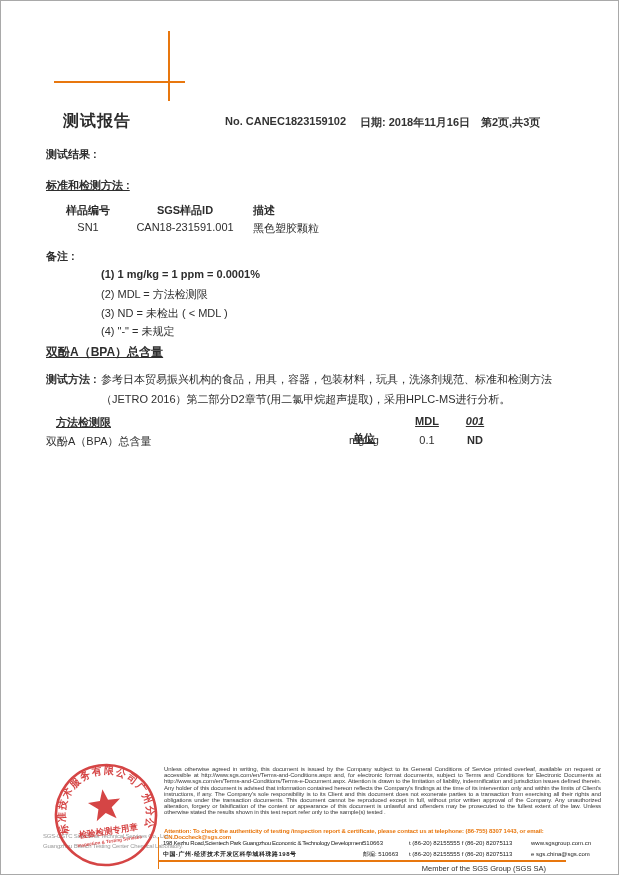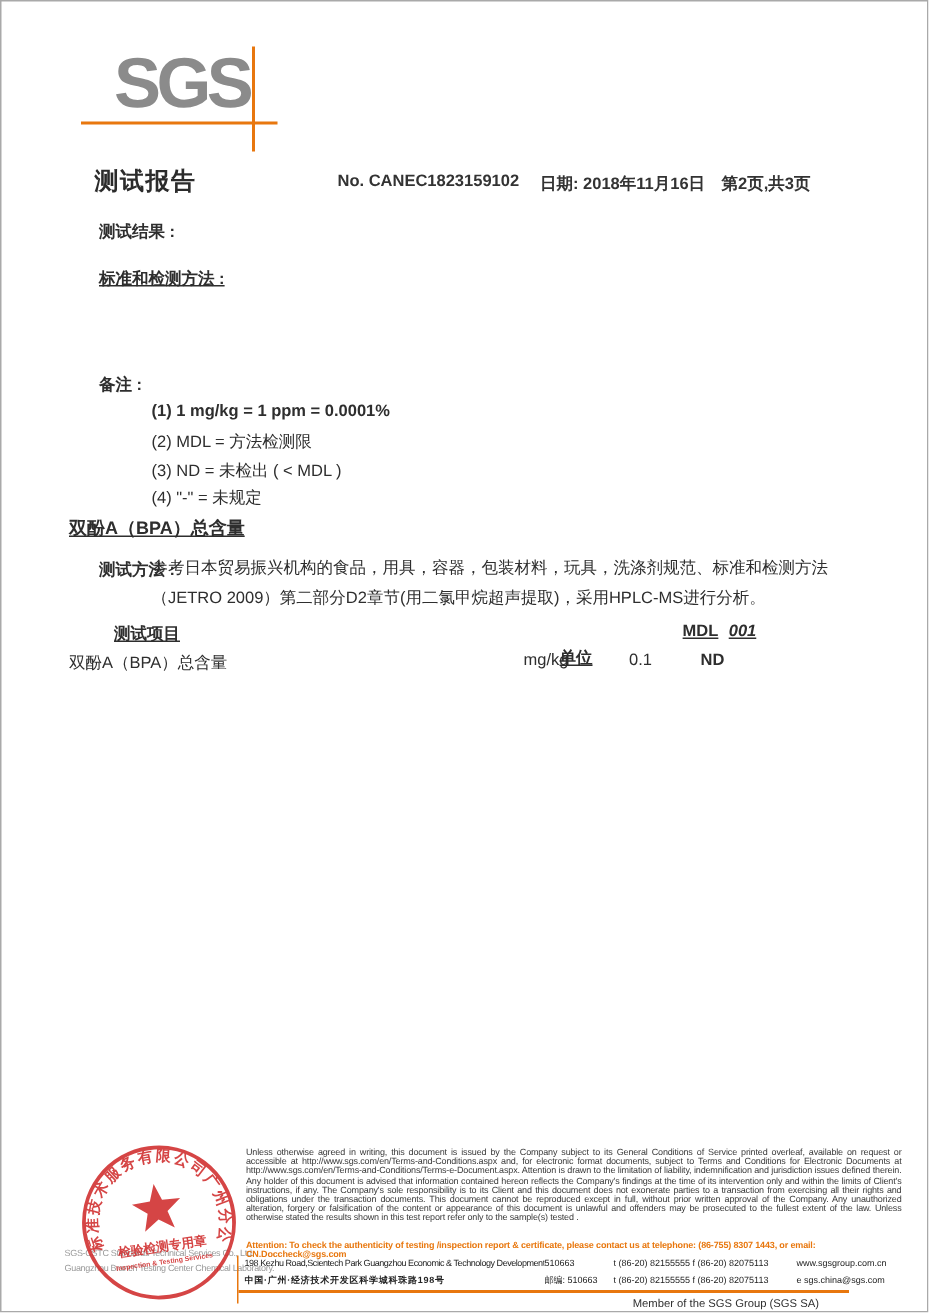--- a/index.html
+++ b/index.html
@@ -10,21 +10,21 @@
 
   
   .logo-text { font-weight:bold; font-size:47px; line-height:47px; color:#8b8b8b; letter-spacing:-3px; }
   .logo-vline { width:2px; background:#e8770e; }
   .logo-hline { height:2px; background:#e8770e; }
 
   
   .doc-title { font-size:16px; font-weight:bold; color:#2b2b2b; letter-spacing:1px; }
   .hdr { font-size:11px; font-weight:700; color:#333; }
 
-  .lbl { font-size:11px; font-weight:700; color:#2e2e2e;margin-left:20px; }
+  .lbl { font-size:11px; font-weight:700; color:#2e2e2e; }
   .txt { font-size:11px; color:#2e2e2e; }
   .u { text-decoration:underline; }
   .ctr { text-align:center; }
   .it { font-style:italic; }
 
   .sec-head { font-size:12px; font-weight:bold; text-decoration:underline; color:#2e2e2e; }
   .method-text { font-size:11px; line-height:20px; color:#2e2e2e; }
 
   
   .company-gray { font-size:6px; color:#9a9a9a; line-height:10px; letter-spacing:-0.2px; white-space:nowrap; }
@@ -41,50 +41,57 @@
   .member { font-size:7.5px; color:#2e2e2e;text-align:right; }
 
   .stamp { opacity:0.88; transform:rotate(-8deg); }
 </style>
 </head>
 <body>
 
 <div class="page">
 
   <div class="abs" style="left:53px; top:24px; width:145px; height:76px;">
-    <div class="abs logo-text" style="left:22px; top:6px;">SGS</div>
     <div class="abs logo-vline" style="left:114px; top:6px; height:70px;"></div>
     <div class="abs logo-hline" style="left:0px; top:56px; width:131px;"></div>
   </div>
 
   <div class="abs" style="left:0; top:110px; width:619px; height:20px;margin-left:17px;">
     <div class="abs doc-title" style="left:45px; top:0;">测试报告</div>
     <div class="abs hdr" style="left:207px; top:4px;">No. CANEC1823159102</div>
     <div class="abs hdr" style="left:342px; top:4px;">日期: 2018年11月16日</div>
     <div class="abs hdr" style="left:463px; top:4px;">第2页,共3页</div>
   </div>
 
   <div class="abs lbl" style="left:45px; top:146px;">测试结果 :</div>
 
   <div class="abs lbl u" style="left:45px; top:177px;">标准和检测方法 :</div>
+  <div class="abs" style="left:0; top:202px; width:619px; height:40px;">
+    <div class="abs lbl ctr" style="left:52px; top:0; width:70px;">样品编号</div>
+    <div class="abs lbl ctr" style="left:135px; top:0; width:98px;">SGS样品ID</div>
+    <div class="abs lbl" style="left:252px; top:0;">描述</div>
+    <div class="abs txt ctr" style="left:52px; top:18px; width:70px;">SN1</div>
+    <div class="abs txt ctr" style="left:135px; top:18px; width:98px;">CAN18-231591.001</div>
+    <div class="abs txt" style="left:252px; top:18px;">黑色塑胶颗粒</div>
+  </div>
 
   <div class="abs lbl" style="left:45px; top:248px;">备注 :</div>
   <div class="abs txt" style="left:100px; top:267px;font-weight:bold;">(1) 1 mg/kg = 1 ppm = 0.0001%</div>
   <div class="abs txt" style="left:100px; top:286px;">(2) MDL = 方法检测限</div>
   <div class="abs txt" style="left:100px; top:305px;">(3) ND = 未检出 ( &lt; MDL )</div>
   <div class="abs txt" style="left:100px; top:323px;">(4) "-" = 未规定</div>
 
   <div class="abs sec-head" style="left:45px; top:343px;">双酚A（BPA）总含量</div>
   <div class="abs lbl" style="left:45px; top:371px;text-align:center;">测试方法 :</div>
-  <div class="abs method-text" style="left:100px; top:368px; width:490px;">参考日本贸易振兴机构的食品，用具，容器，包装材料，玩具，洗涤剂规范、标准和检测方法（JETRO 2009）第二部分D2章节(用二氯甲烷超声提取)，采用HPLC-MS进行分析。</div>
+  <div class="abs method-text" style="left:100px; top:368px; width:490px;">参考日本贸易振兴机构的食品，用具，容器，包装材料，玩具，洗涤剂规范、标准和检测方法（JETRO 2016）第二部分D2章节(用二氯甲烷超声提取)，采用HPLC-MS进行分析。</div>
 
   <div class="abs" style="left:0; top:414px; width:619px; height:42px;">
-    <div class="abs lbl u" style="left:55px; top:0;">测试项目</div>
+    <div class="abs lbl u" style="left:55px; top:0;">方法检测限</div>
     <div class="abs lbl u ctr" style="left:344px; top:16px; width:38px;">单位</div>
-    <div class="abs lbl u ctr" style="left:428px; top:0; width:36px;">MDL</div>
+    <div class="abs lbl u ctr" style="left:408px; top:0; width:36px;">MDL</div>
     <div class="abs lbl u it ctr" style="left:458px; top:0; width:32px;">001</div>
     <div class="abs txt" style="left:45px; top:19px;">双酚A（BPA）总含量</div>
     <div class="abs txt ctr" style="left:344px; top:19px; width:38px;">mg/kg</div>
     <div class="abs txt ctr" style="left:408px; top:19px; width:36px;">0.1</div>
     <div class="abs txt ctr" style="left:458px; top:19px; width:32px;font-weight:bold;">ND</div>
   </div>
 
   <div class="abs" style="left:0; top:755px; width:619px; height:118px;">
 
     <div class="abs company-gray" style="left:42px; top:75px; width:130px;">

